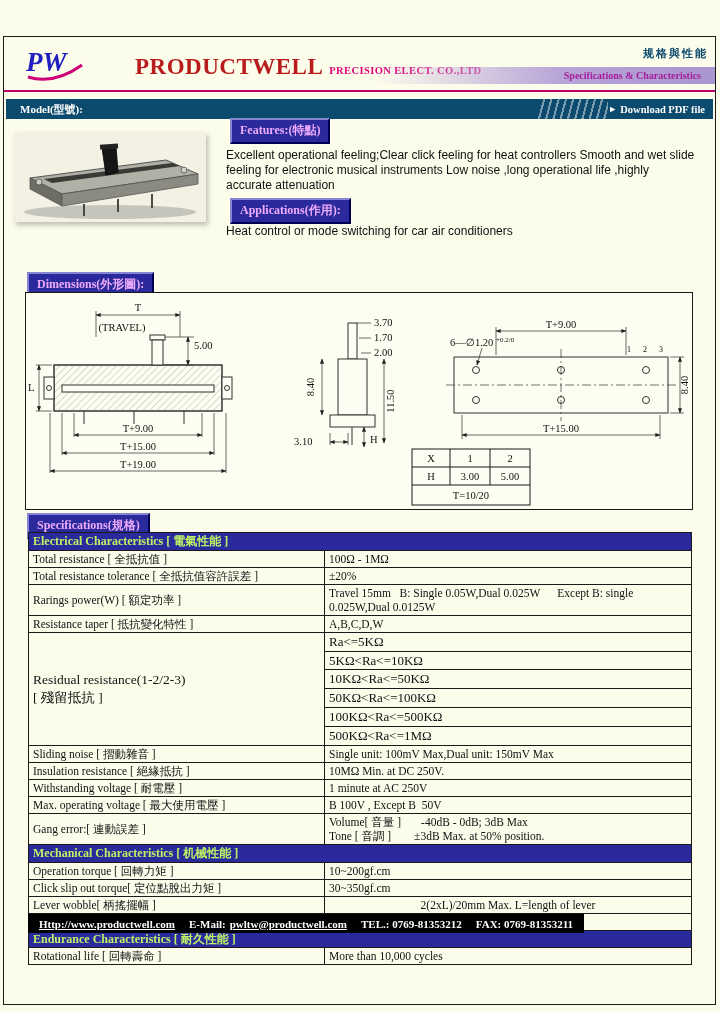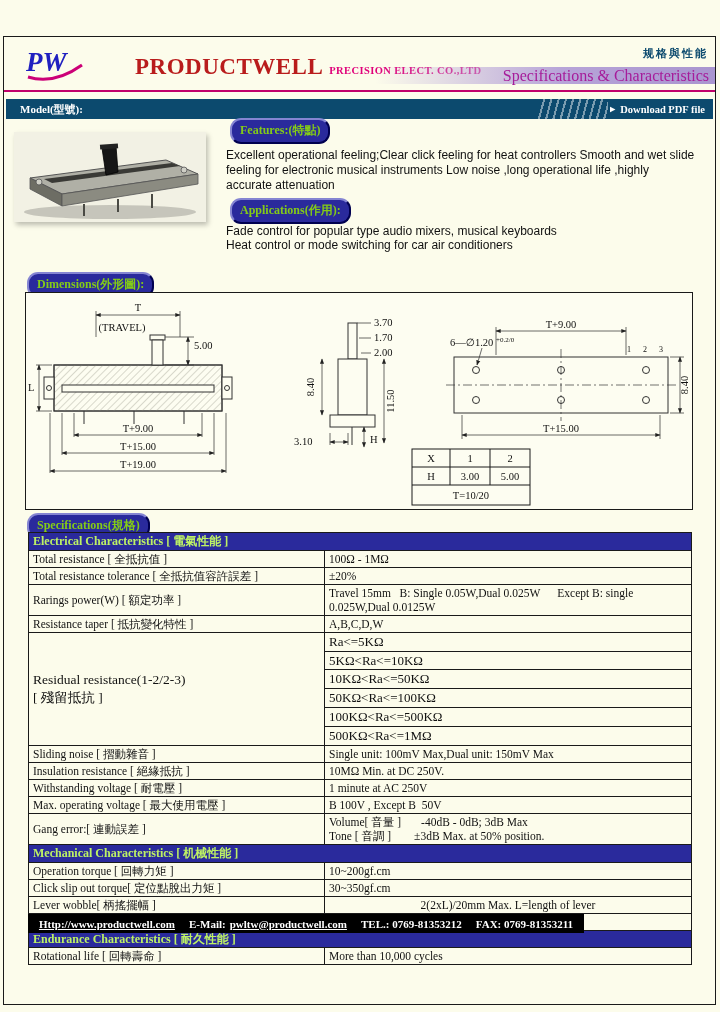--- a/index.html
+++ b/index.html
@@ -19,47 +19,46 @@
   .logo-svg { position:absolute; left:24px; top:44px; width:62px; height:40px; }
   .company { position:absolute; left:90px; top:54px; white-space:nowrap; }
   .co-main { font-weight:bold; font-size:23px; letter-spacing:.5px; color:#b91c1c;margin-left:45px; }
   .co-suffix { font-weight:bold; font-size:10.5px; letter-spacing:.4px; color:#e0007a; margin-left:6px; }
   .cn-title { position:absolute; right:12px; top:46px; font-weight:bold; font-size:11px; color:#0c4a6e; letter-spacing:2px; }
   .en-strip {
     position:absolute; right:5px; top:67px; width:340px; height:17px;
     background:linear-gradient(to right, rgba(205,195,230,0), #b7a4d8 55%, #a995cf);
     text-align:right;
   }
-  .en-title { font-weight:normal; font-size:16px; color:#a61c9a; padding-right:6px; line-height:17px; }
+  .en-title { font-weight:bold; font-size:10px; color:#a61c9a; padding-right:14px; line-height:17px; }
   .hdr-rule { position:absolute; left:4px; top:90px; width:711px; height:2px; background:#c0006a; }
   
   .model-bar {
     position:absolute; left:6px; top:99px; width:707px; height:20px;
     background:#0c4a6e; display:flex; align-items:center; color:#fff;
   }
   .model-label { font-weight:bold; font-size:11px; margin-left:14px; white-space:nowrap; }
   .model-name {
     font-family:"Liberation Sans", sans-serif; font-weight:bold; font-size:13px;
     letter-spacing:.5px; margin-left:8px; text-decoration:underline; white-space:nowrap;
   }
   .bar-stripes {
     flex:0 0 70px; height:100%; margin-left:auto;
     background:repeating-linear-gradient(105deg, rgba(255,255,255,0) 0 5px, rgba(255,255,255,.45) 5px 7px);
   }
   .download { display:flex; align-items:center; gap:3px; margin-right:8px; cursor:pointer; white-space:nowrap; }
   .dl-arrow { font-size:9px; }
   .dl-label { font-weight:bold; font-size:10.5px; }
   
   .sec-btn {
-    position:absolute; background:#2a2a9c; color:#84cc16;
+    position:absolute; background:#2a2a9c; color:#f0abfc;
     font-weight:bold; font-size:12px; padding:2px 8px 3px;
     border-top:2px solid #8585d2; border-left:2px solid #8585d2;
     border-right:2px solid #000050; border-bottom:2px solid #000050;
     white-space:nowrap;
-    border-radius:11px;
   }
   
   .photo {
     position:absolute; left:14px; top:132px; width:192px; height:90px;
     box-shadow:2px 3px 5px rgba(0,0,0,.25);
   }
   .feat-text {
     position:absolute; left:226px; top:148px; width:470px;
     font-family:"Liberation Sans", sans-serif; font-size:12px; line-height:15px;
   }
@@ -138,21 +137,20 @@
   <circle cx="25" cy="50" r="3" fill="#cfcfc6" stroke="#555" stroke-width="0.8"></circle>
   <circle cx="170" cy="38" r="3" fill="#cfcfc6" stroke="#555" stroke-width="0.8"></circle>
   <line x1="70" y1="72" x2="70" y2="84" stroke="#4a4a44" stroke-width="2"></line>
   <line x1="104" y1="67" x2="104" y2="80" stroke="#4a4a44" stroke-width="2"></line>
   <line x1="138" y1="62" x2="138" y2="76" stroke="#4a4a44" stroke-width="2"></line>
 </svg>
 <div class="feat-text">Excellent operational feeling;Clear click feeling for heat controllers Smooth and wet slide feeling for electronic musical instruments Low noise ,long operational life ,highly accurate attenuation</div>
 
 <div class="sec-btn" style="left:230px; top:198px;">Applications(作用):</div>
 <div class="app-lines">
-  <div>Fade control for popular type audio mixers, musical keyboards</div>
   <div>Heat control or mode switching for car air conditioners</div>
 </div>
 
 <div class="sec-btn" style="left:27px; top:272px;">Dimensions(外形圖):</div>
 <div class="dim-box">
   <svg class="dim-svg" viewBox="0 0 666 216">
     <defs>
       <marker id="ar" viewBox="0 0 10 10" refX="9" refY="5" markerWidth="6.5" markerHeight="6.5" orient="auto-start-reverse">
         <path d="M0,1 L10,5 L0,9 z" fill="#222"></path>
       </marker>

